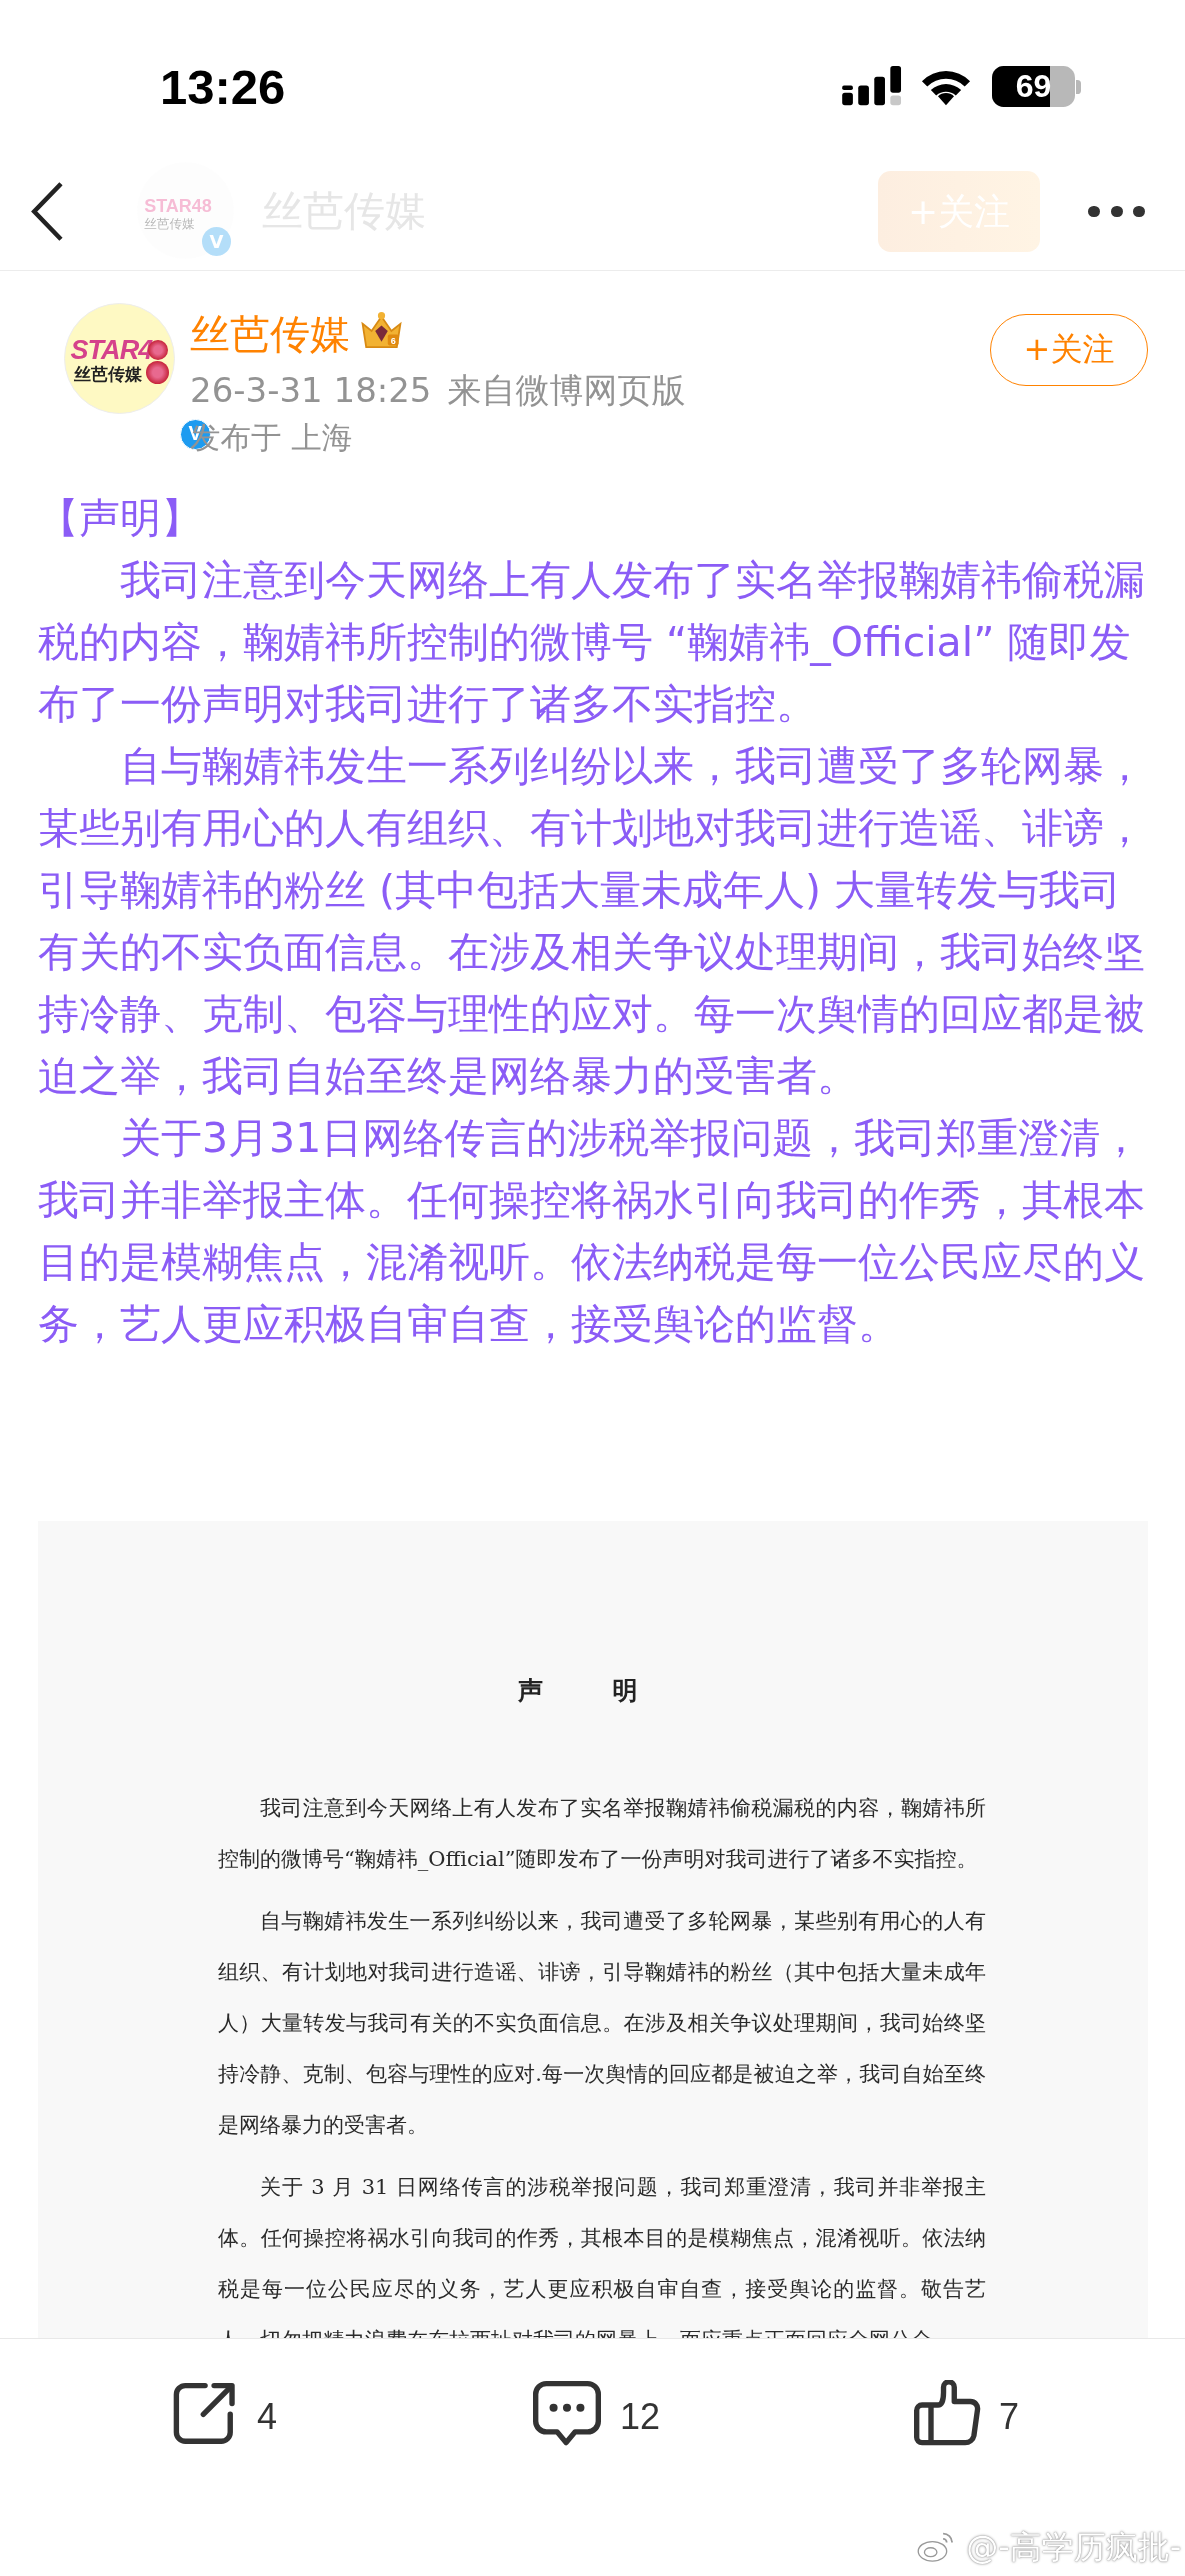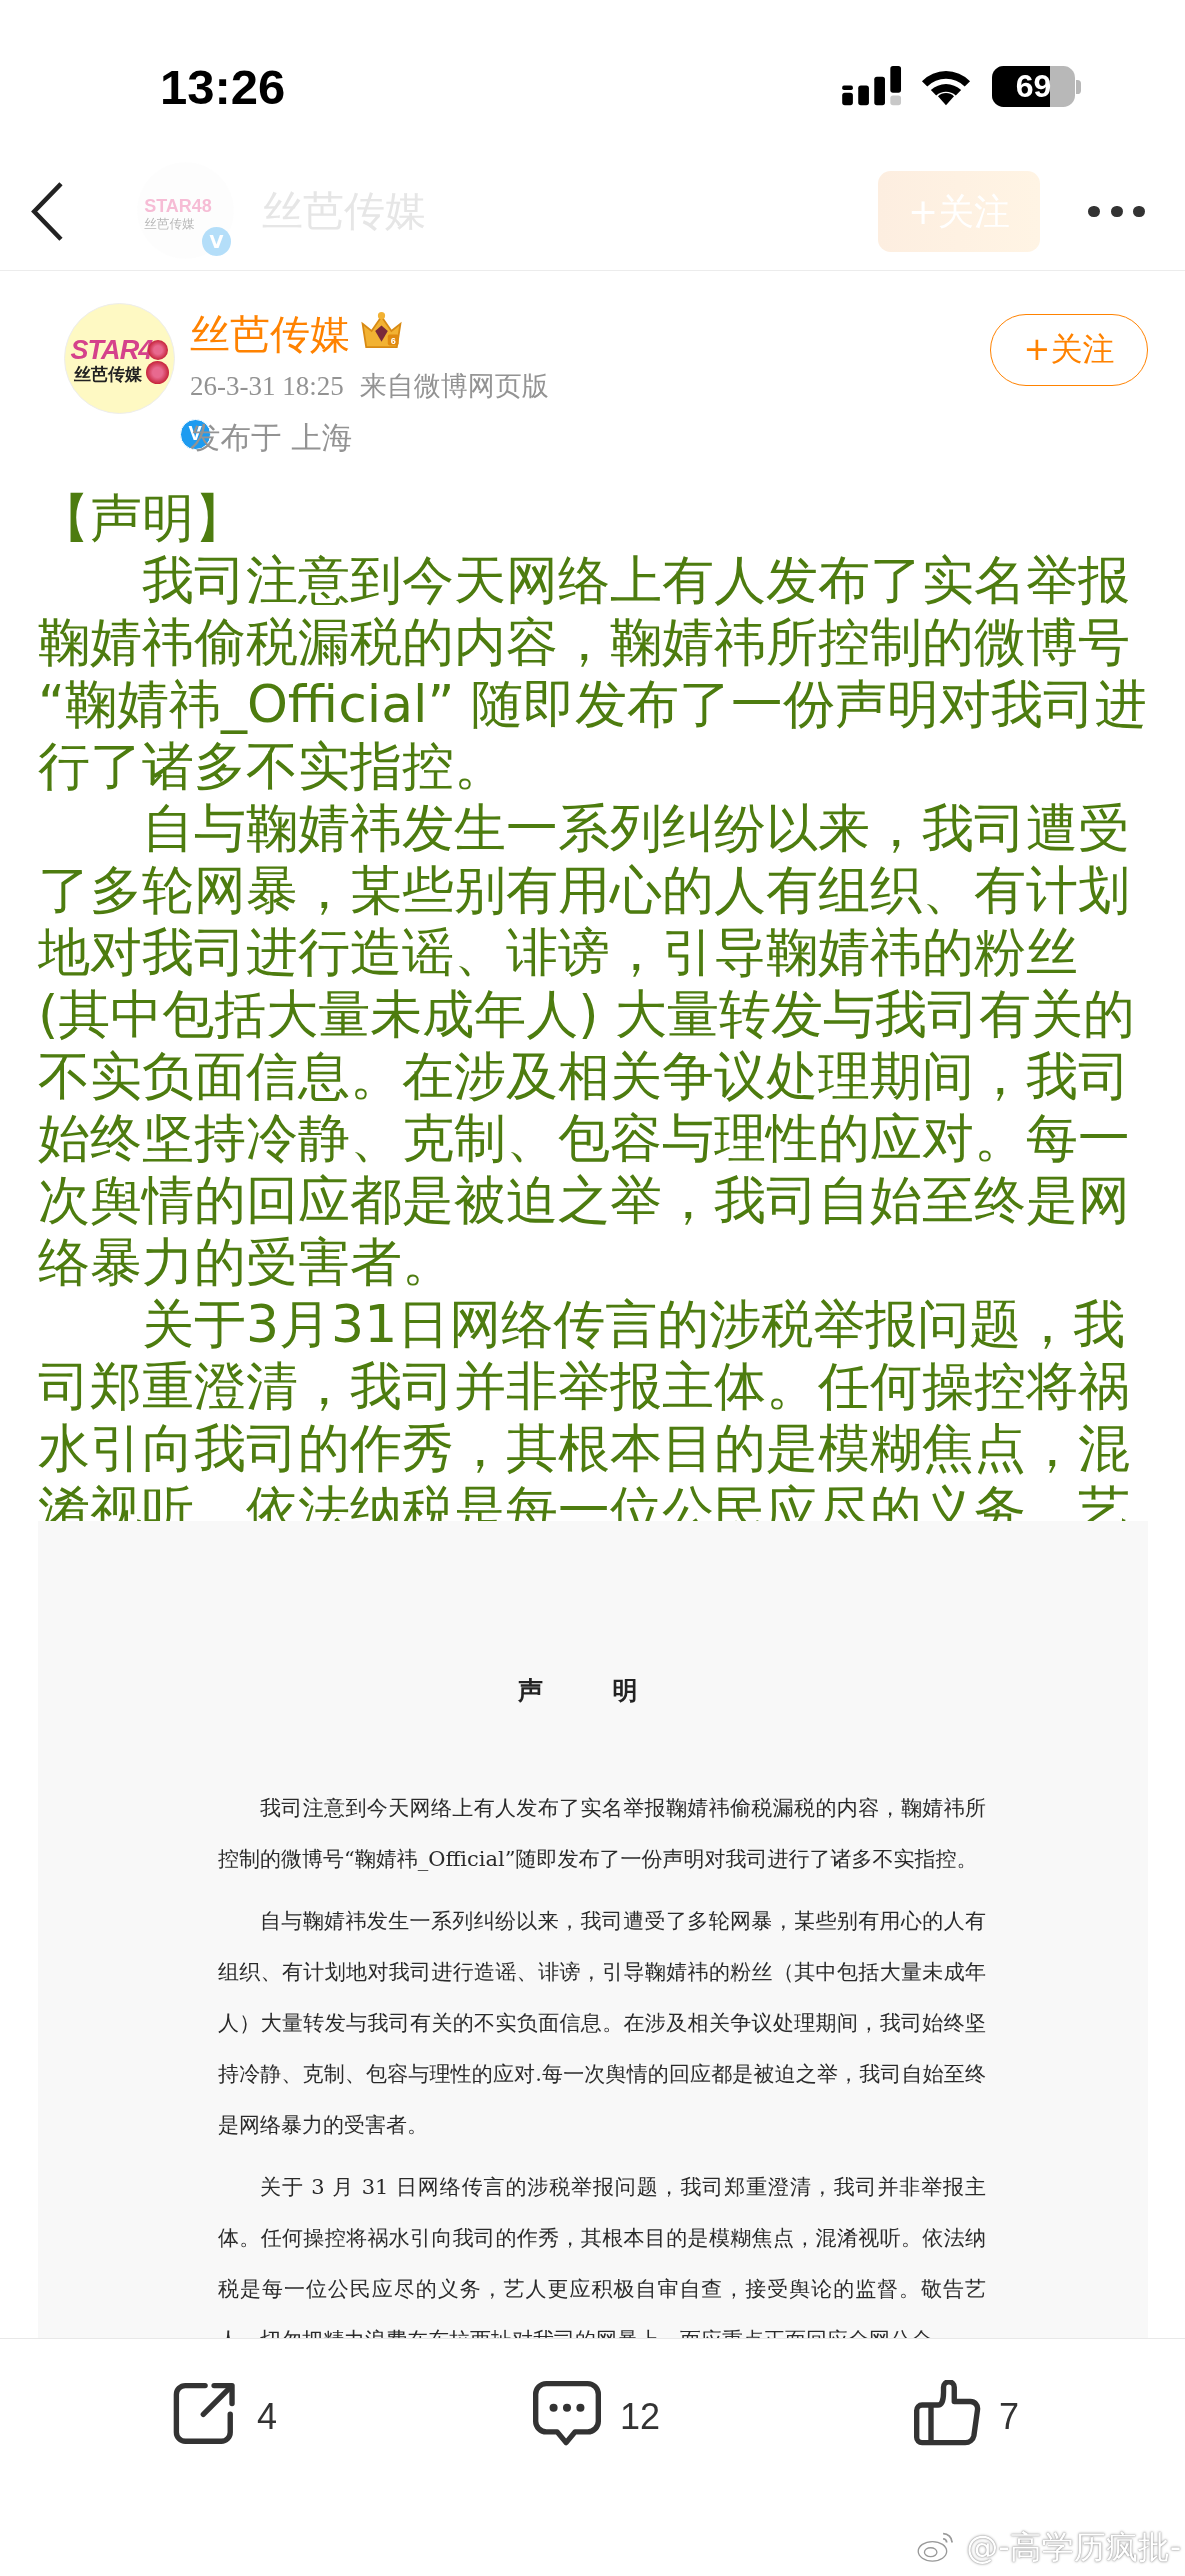--- a/index.html
+++ b/index.html
@@ -32,27 +32,27 @@
   
   .author { position: absolute; left: 0; top: 271px; width: 1186px; height: 207px; }
   .avatar { position: absolute; left: 40px; top: 32px; width: 111px; height: 111px; border-radius: 50%; background: #fef9c3; border: 1.8px solid #ededed; cursor: pointer; margin-left: 24px; }
   .avatar-logo { position: absolute; left: 5.4px; top: 30.5px; font-family: "Liberation Sans", sans-serif; font-weight: bold; font-style: italic; font-size: 27px; color: #d5428b; letter-spacing: -0.9px; }
   .avatar-sub { position: absolute; left: 9px; top: 59px; font-size: 17px; font-weight: bold; color: #222; }
   .avatar-flower { position: absolute; left: 83px; top: 36px; width: 20px; height: 20px; border-radius: 50%; background: radial-gradient(circle, #e8698f 30%, #c6243b 70%); }
   .avatar-flower2 { position: absolute; left: 81px; top: 57px; width: 23.4px; height: 23.4px; border-radius: 50%; background: radial-gradient(circle, #e8698f 30%, #c6243b 70%); }
   .verified { position: absolute; left: 115px; top: 115px; width: 30.5px; height: 30.5px; border-radius: 50%; background: #1d9bf0; border: 1.8px solid #fff; color: #fff; font-family: "Liberation Sans", sans-serif; font-weight: bold; font-size: 20px; line-height: 27px; text-align: center; }
   .author-name { position: absolute; left: 190px; top: 36px; font-size: 40px; color: #ff8200; cursor: pointer; }
   .crown { position: absolute; left: 359px; top: 40px; width: 45px; height: 40px; }
-  .author-meta { position: absolute; left: 190px; top: 97px; font-size: 27px; color: #939393; font-family: Liberation Serif, serif; }
+  .author-meta { position: absolute; left: 190px; top: 97px; font-size: 34px; color: #939393; }
   .author-meta .src { margin-left: 16px; }
   .author-loc { position: absolute; left: 190px; top: 147px; font-size: 30.5px; color: #939393; }
   .follow-btn { position: absolute; left: 990px; top: 43px; width: 158px; height: 72px; border: 1.8px solid #ff8200; border-radius: 36px; color: #ff8200; font-size: 32px; text-align: center; line-height: 68px; cursor: pointer; }
 
   
-  .post-body { position: absolute; left: 38px; top: 487px; width: 1123px; font-size: 52px; line-height: 62px; color: #4d7c0f; }
+  .post-body { position: absolute; left: 38px; top: 487px; width: 1123px; font-size: 41px; line-height: 62px; color: #8b5cf6; }
   .post-body p { margin: 0; }
   .post-body p.indent { text-indent: 2em; }
 
   
   .doc-image { position: absolute; left: 38px; top: 1521px; width: 1110px; height: 818px; background: #f8f8f8; overflow: hidden; cursor: pointer; }
   .doc-title { position: absolute; left: 0; top: 153px; width: 1110px; text-align: center; font-family: "DejaVu Serif", serif; font-weight: bold; font-size: 25px; color: #222; letter-spacing: 30.5px; }
   .doc-text { position: absolute; left: 169px; top: 251px; width: 790px; font-family: "DejaVu Serif", serif; font-size: 21px; line-height: 51px; color: #2a2a2a; text-align: justify; }
   .doc-text p { text-indent: 2em; margin: 11px; }
 
   

